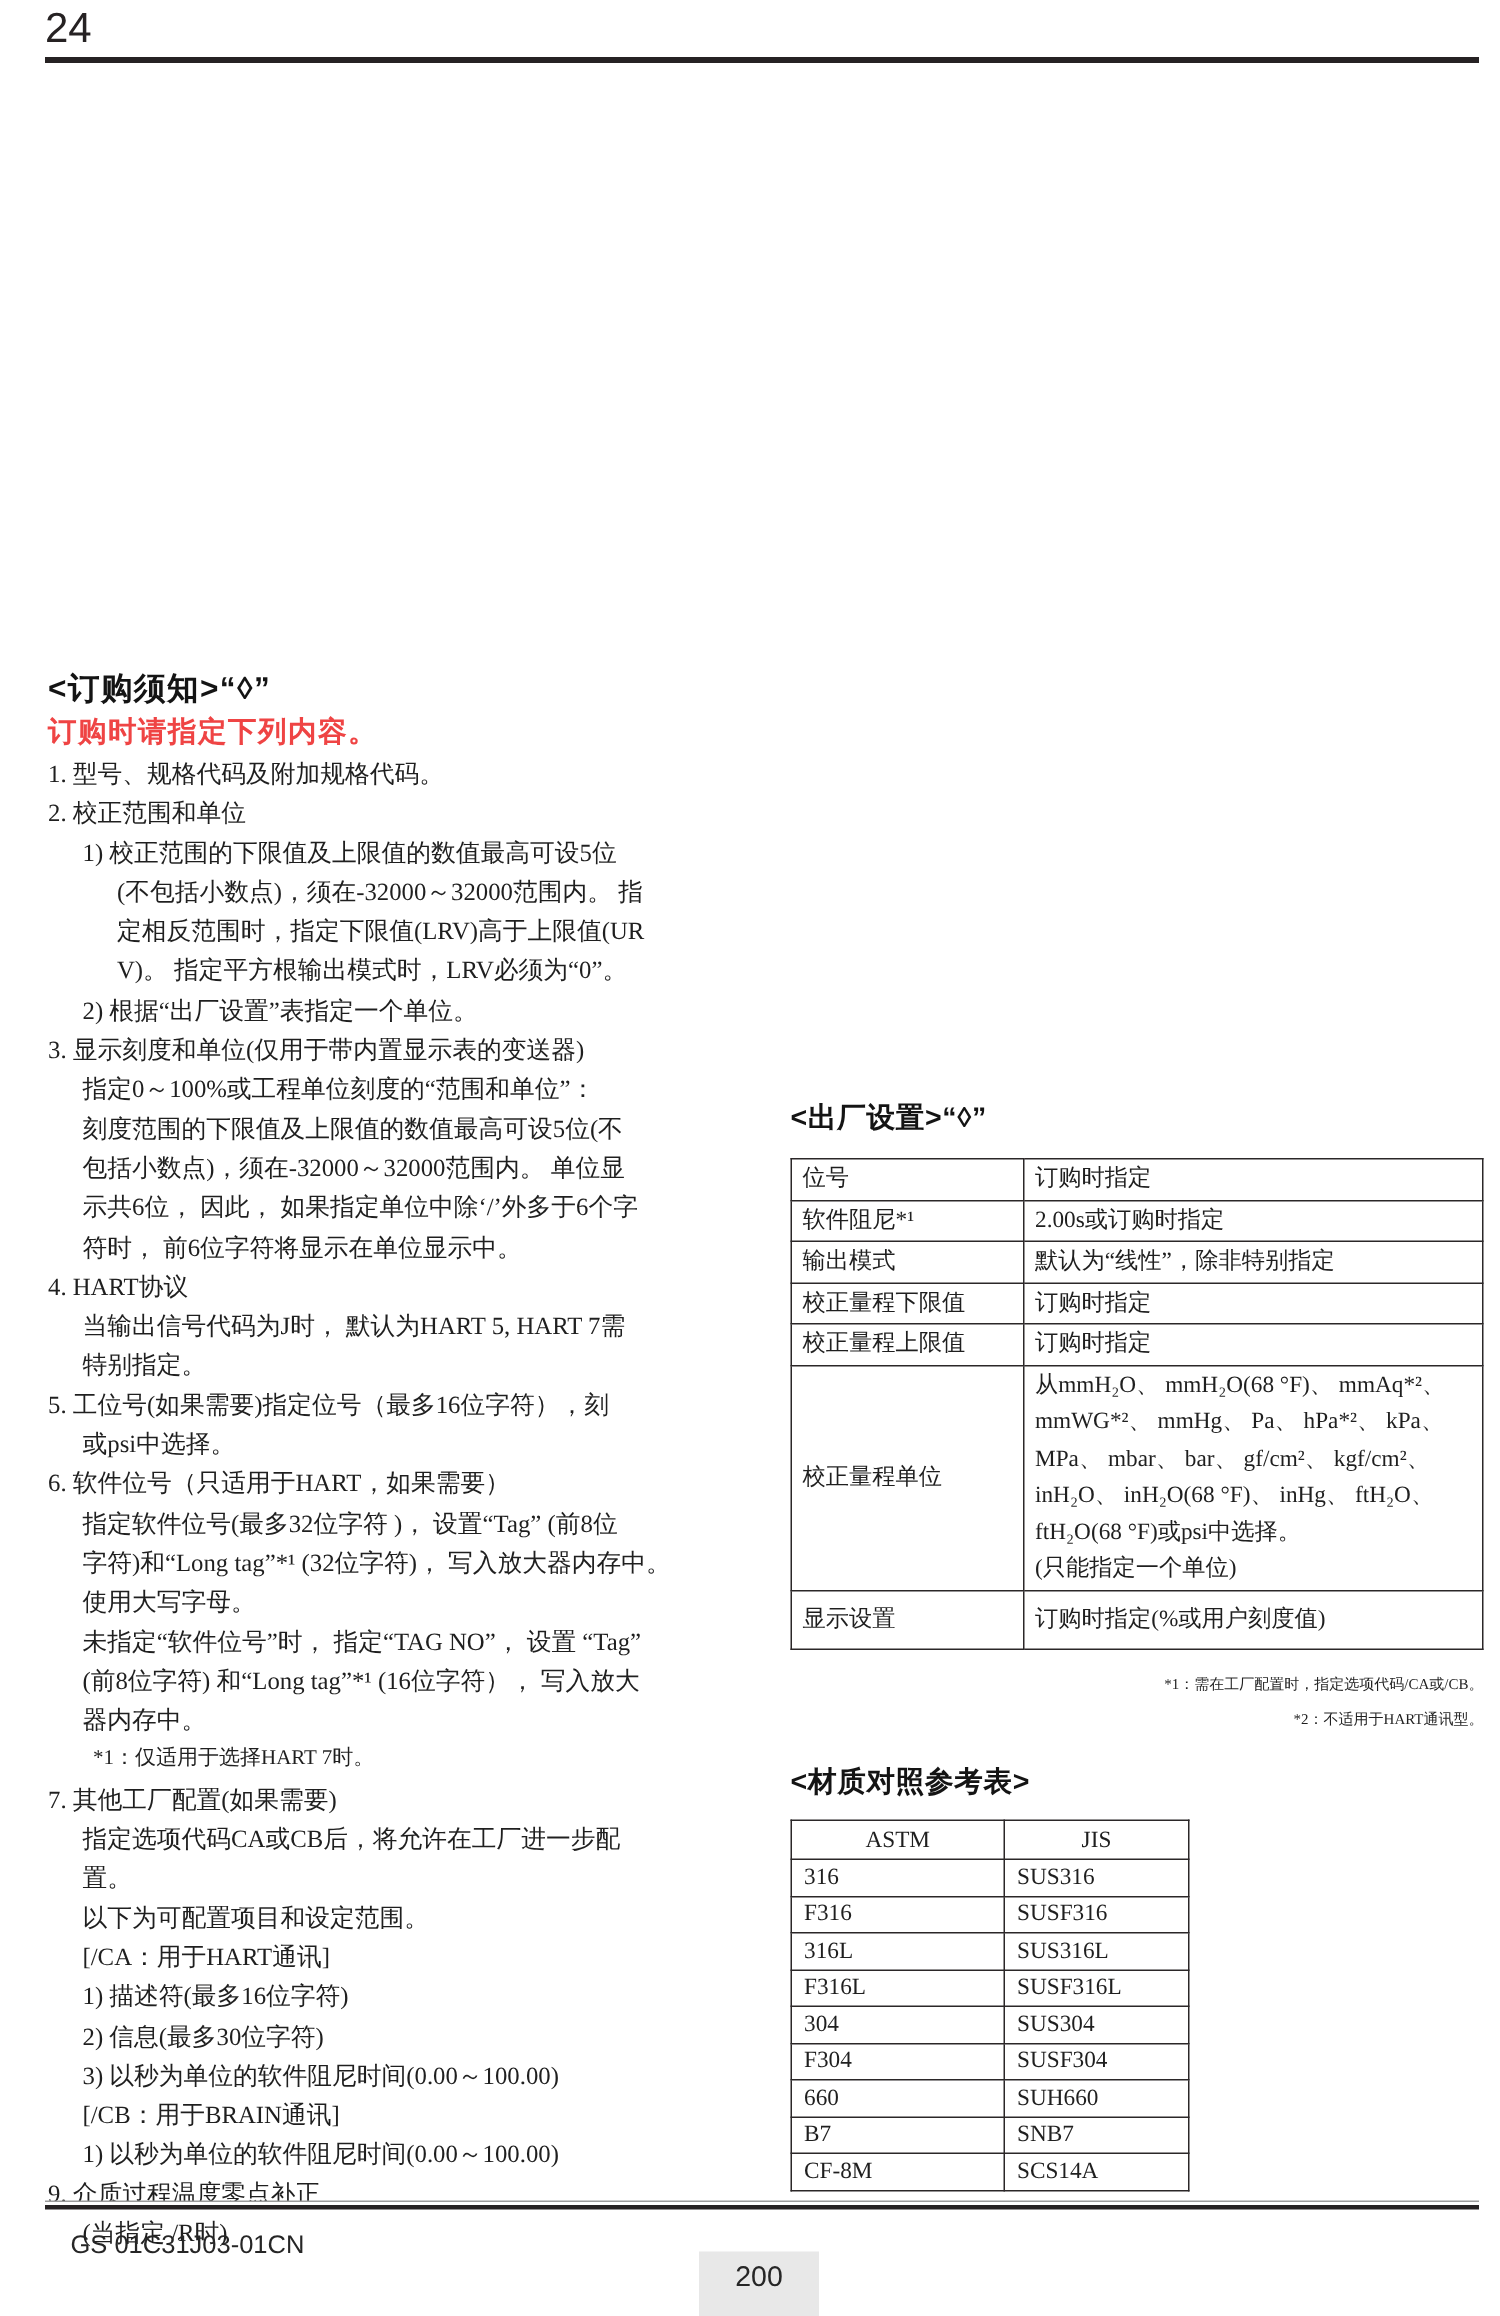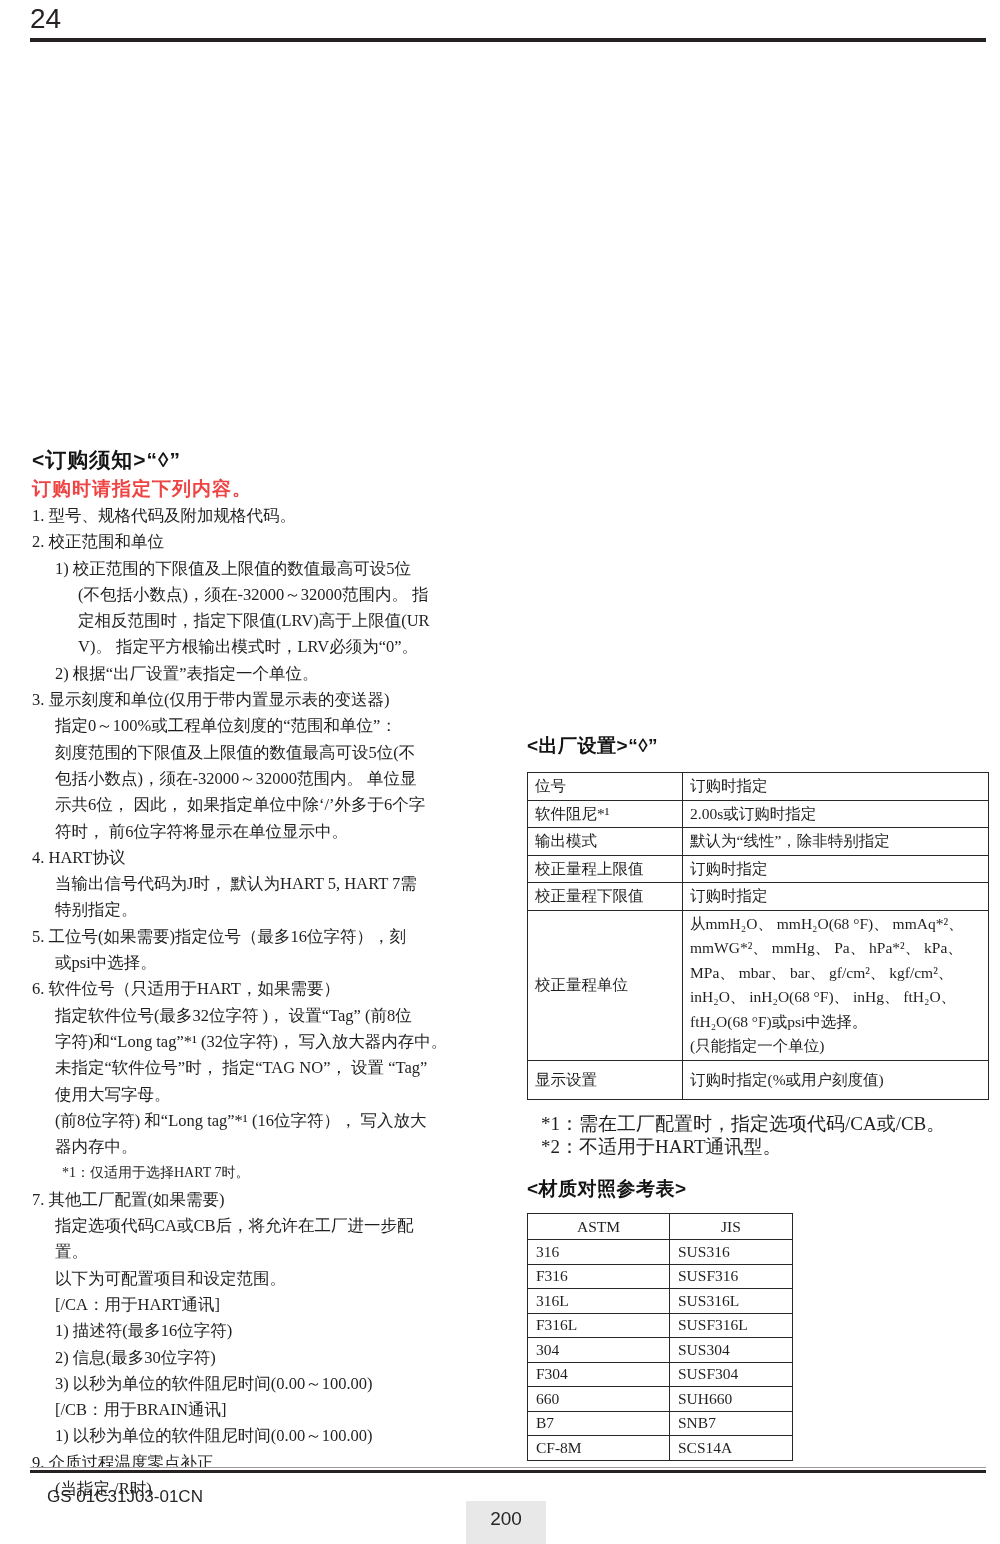--- a/index.html
+++ b/index.html
@@ -29,21 +29,21 @@
   #right-col { position:absolute; left:527px; top:733px; width:462px; }
   .rc-heading { font-family:"Liberation Sans","DejaVu Sans",sans-serif; font-weight:bold;
     font-size:19px; line-height:26px; letter-spacing:0.5px; color:#141414; }
   table.fset { border-collapse:collapse; width:100%; margin-top:13px; }
   table.fset td { border:1.6px solid #2b2728; font-size:15.5px; line-height:24.5px;
     padding:1px 7px; vertical-align:middle; }
   table.fset td.lbl { width:140px; }
   table.fset tr:last-child td { padding-top:7px; padding-bottom:7px; }
   .cell-note:empty { display:none; }
 
-  .note-lines { margin-top:12px; font-size:19px; line-height:23px; padding-left:14px; }
+  .note-lines { margin-top:12px; font-size:10px; line-height:23px; padding-left:14px;text-align:right; }
 
   .mat-heading { margin-top:18px; }
   table.mat { border-collapse:collapse; margin-top:11px; width:266px; }
   table.mat th { border:1.6px solid #2b2728; font-weight:normal; font-size:15.5px;
     padding:1px 6px; height:23px; text-align:center; }
   table.mat td { border:1.6px solid #2b2728; font-size:15.5px; padding:1px 8px; height:21.5px; }
   table.mat td:first-child, table.mat th:first-child { width:125px;font-family:Liberation Serif, serif; }
 
   
   #footer-rule { position:absolute; left:30px; top:1467px; width:956px; height:6px;
@@ -102,23 +102,23 @@
         <div class="line">5. 工位号(如果需要)指定位号（最多16位字符），刻</div>
 
         <div class="line ind-1">或psi中选择。</div>
 
         <div class="line">6. 软件位号（只适用于HART，如果需要）</div>
 
         <div class="line ind-1">指定软件位号(最多32位字符 )， 设置“Tag” (前8位</div>
 
         <div class="line ind-1">字符)和“Long tag”*¹ (32位字符)， 写入放大器内存中。</div>
 
+        <div class="line ind-1">使用大写字母。</div>
+
         <div class="line ind-1">未指定“软件位号”时， 指定“TAG NO”， 设置 “Tag”</div>
-
-        <div class="line ind-1">使用大写字母。</div>
 
         <div class="line ind-1">(前8位字符) 和“Long tag”*¹ (16位字符）， 写入放大</div>
 
         <div class="line ind-1">器内存中。</div>
 
         <div class="line fn-line">*1：仅适用于选择HART 7时。</div>
 
         <div class="line">7. 其他工厂配置(如果需要)</div>
 
         <div class="line ind-1">指定选项代码CA或CB后，将允许在工厂进一步配</div>
@@ -160,26 +160,26 @@
             <td class="lbl">软件阻尼*¹</td>
             <td class="val"><span>2.00s或订购时指定</span></td>
           </tr>
 
           <tr>
             <td class="lbl">输出模式</td>
             <td class="val"><span>默认为“线性”，除非特别指定</span></td>
           </tr>
 
           <tr>
+            <td class="lbl">校正量程下限值</td>
+            <td class="val"><span>订购时指定</span></td>
+          </tr>
+
+          <tr>
             <td class="lbl">校正量程上限值</td>
-            <td class="val"><span>订购时指定</span></td>
-          </tr>
-
-          <tr>
-            <td class="lbl">校正量程下限值</td>
             <td class="val"><span>订购时指定</span></td>
           </tr>
 
           <tr>
             <td class="lbl">校正量程单位</td>
             <td class="val"><span>从mmH₂O、 mmH₂O(68 °F)、 mmAq*²、 mmWG*²、 mmHg、 Pa、 hPa*²、 kPa、 MPa、 mbar、 bar、 gf/cm²、 kgf/cm²、 inH₂O、 inH₂O(68 °F)、 inHg、 ftH₂O、 ftH₂O(68 °F)或psi中选择。</span><div class="cell-note">(只能指定一个单位)</div></td>
           </tr>
 
           <tr>
             <td class="lbl">显示设置</td>

